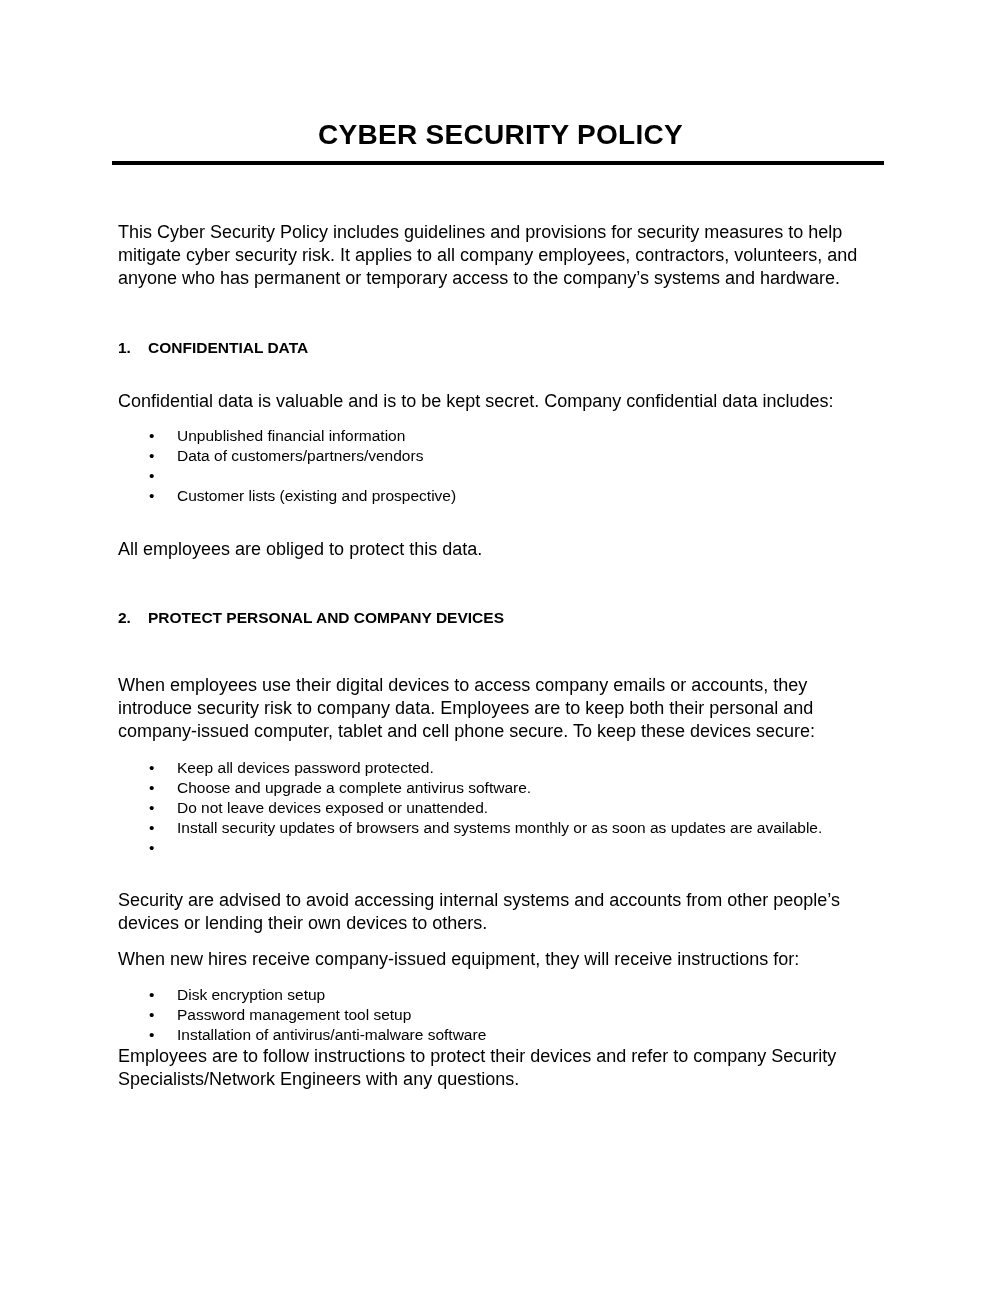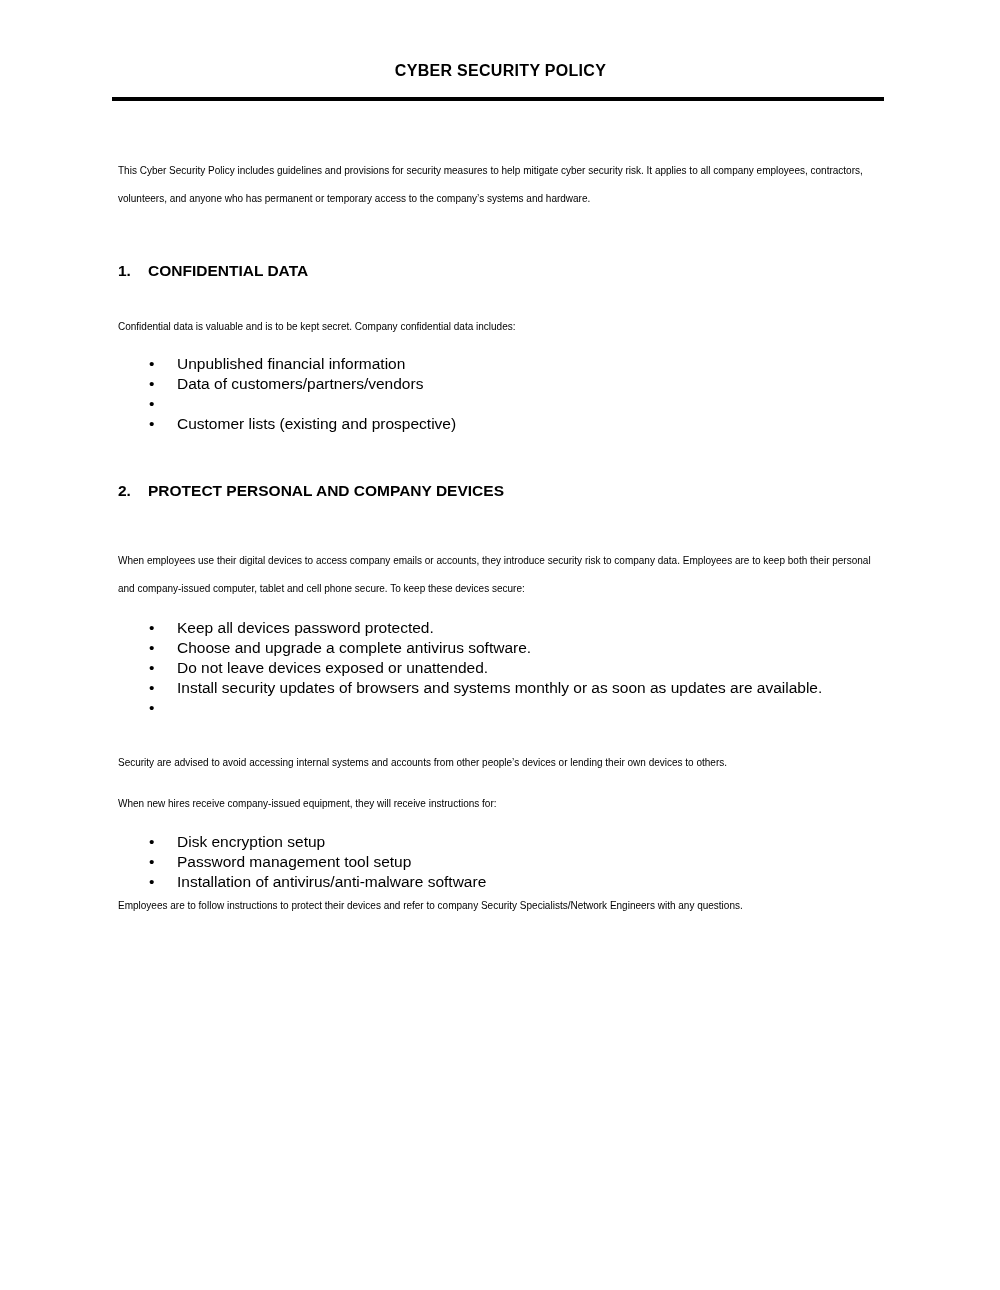--- a/index.html
+++ b/index.html
@@ -11,37 +11,37 @@
     color: #000000;
     overflow: hidden;
   }
   .page {
     width: 1000px;
     height: 1290px;
     background: #ffffff;
     padding: 0 117px 0 118px;
   }
   .doc-title {
-    margin-top: 56px;
+    margin-top: 120px;
     text-align: center;
-    font-size: 16px;
+    font-size: 28px;
     line-height: 29px;
     font-weight: bold;
     letter-spacing: 0.3px;
   }
   .title-rule {
     margin-top: 12px;
     margin-left: -6px;
     margin-right: -1px;
     height: 4px;
     background: #000000;
   }
   .para {
-    font-size: 10px;
-    line-height: 28px;
+    font-size: 18px;
+    line-height: 23px;
   }
   .intro        { margin-top: 56px; }
   .heading {
     font-size: 15.5px;
     line-height: 20px;
     font-weight: bold;
     display: flex;
   }
   .hnum { width: 30px; flex: none; }
   .sec1-heading { margin-top: 48px; }
@@ -95,20 +95,21 @@
     </li>
     <li class="li">
       <span class="bullet">•</span>
     </li>
     <li class="li">
       <span class="bullet">•</span>
       <span>Customer lists (existing and prospective)</span>
     </li>
   </ul>
 
+  <p class="para sec1-closing">All employees are obliged to protect this data.</p>
 
   <h2 class="heading sec2-heading">
     <span class="hnum">2.</span>
     <span>PROTECT PERSONAL AND COMPANY DEVICES</span>
   </h2>
 
   <p class="para sec2-lead">When employees use their digital devices to access company emails or accounts, they introduce security risk to company data. Employees are to keep both their personal and company-issued computer, tablet and cell phone secure. To keep these devices secure:</p>
 
   <ul class="bullets bullets-2">
     <li class="li">

